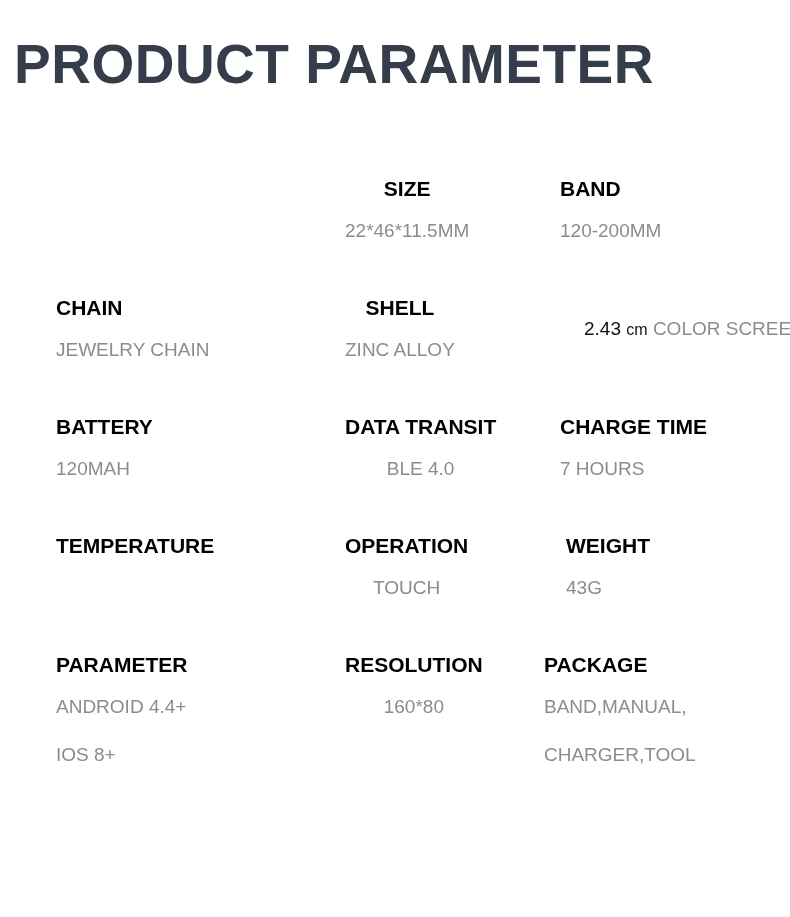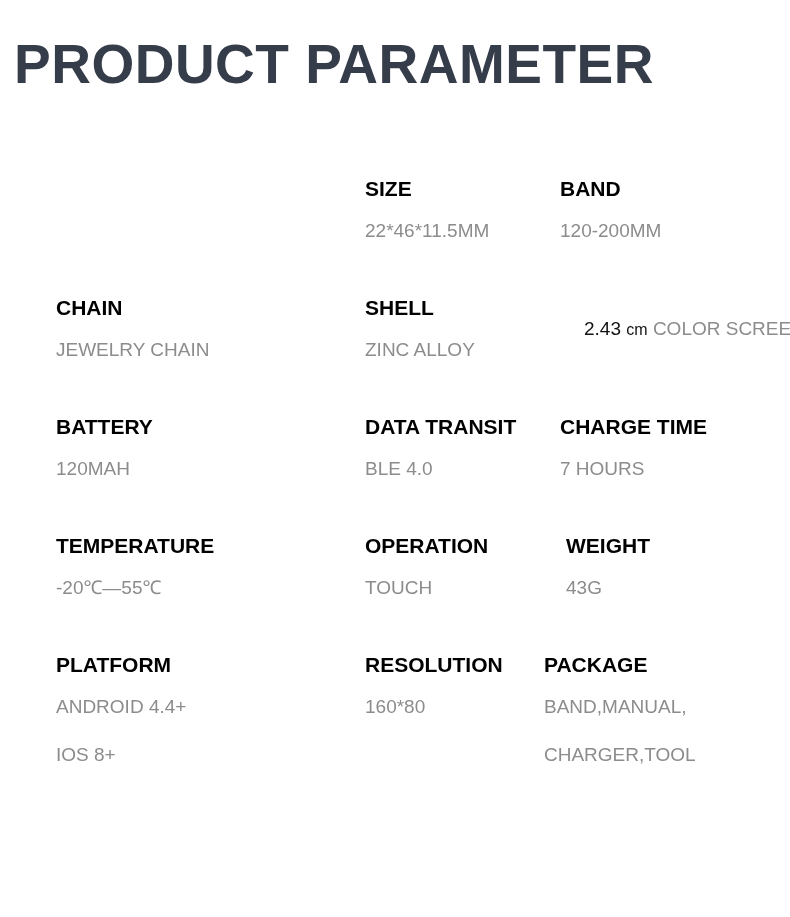--- a/index.html
+++ b/index.html
@@ -53,21 +53,21 @@
     height: 119px;
   }
 
   .spec-cell {
     position: absolute;
     top: 0;
   }
 
   
   .col-1 { left: 56px; }
-  .col-2 { left: 365px; }
+  .col-2 { left: 345px; text-align: center; }
   .col-3 { left: 560px; }
 
   
   .nudge-weight  { left: 566px; }
   .nudge-display { left: 540px; }
   .nudge-pkg     { left: 544px; }
   .nudge-android { left: 58px; }
 
   .spec-label {
     font-family: "Liberation Sans", sans-serif;
@@ -147,35 +147,34 @@
       </div>
       <div class="spec-cell col-3">
         <div class="spec-label">CHARGE TIME</div>
         <div class="spec-value">7 HOURS</div>
       </div>
     </div>
 
     <div class="spec-row">
       <div class="spec-cell col-1">
         <div class="spec-label">TEMPERATURE</div>
-        <div class="spec-value">-20℃—55℃</div>
       </div>
       <div class="spec-cell col-2">
         <div class="spec-label">OPERATION</div>
         <div class="spec-value">TOUCH</div>
       </div>
       <div class="spec-cell col-3 nudge-weight">
         <div class="spec-label">WEIGHT</div>
         <div class="spec-value">43G</div>
       </div>
     </div>
 
     <div class="spec-row">
       <div class="spec-cell col-1">
-        <div class="spec-label">PLATFORM</div>
+        <div class="spec-label">PARAMETER</div>
         <div class="spec-value nudge-android">ANDROID 4.4+</div>
         <div class="spec-value second-line">IOS 8+</div>
       </div>
       <div class="spec-cell col-2">
         <div class="spec-label">RESOLUTION</div>
         <div class="spec-value">160*80</div>
       </div>
       <div class="spec-cell col-3 nudge-pkg">
         <div class="spec-label">PACKAGE</div>
         <div class="spec-value">BAND,MANUAL,</div>

